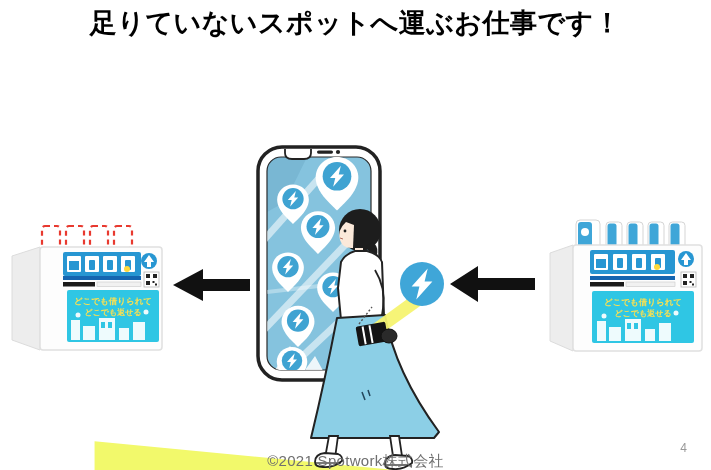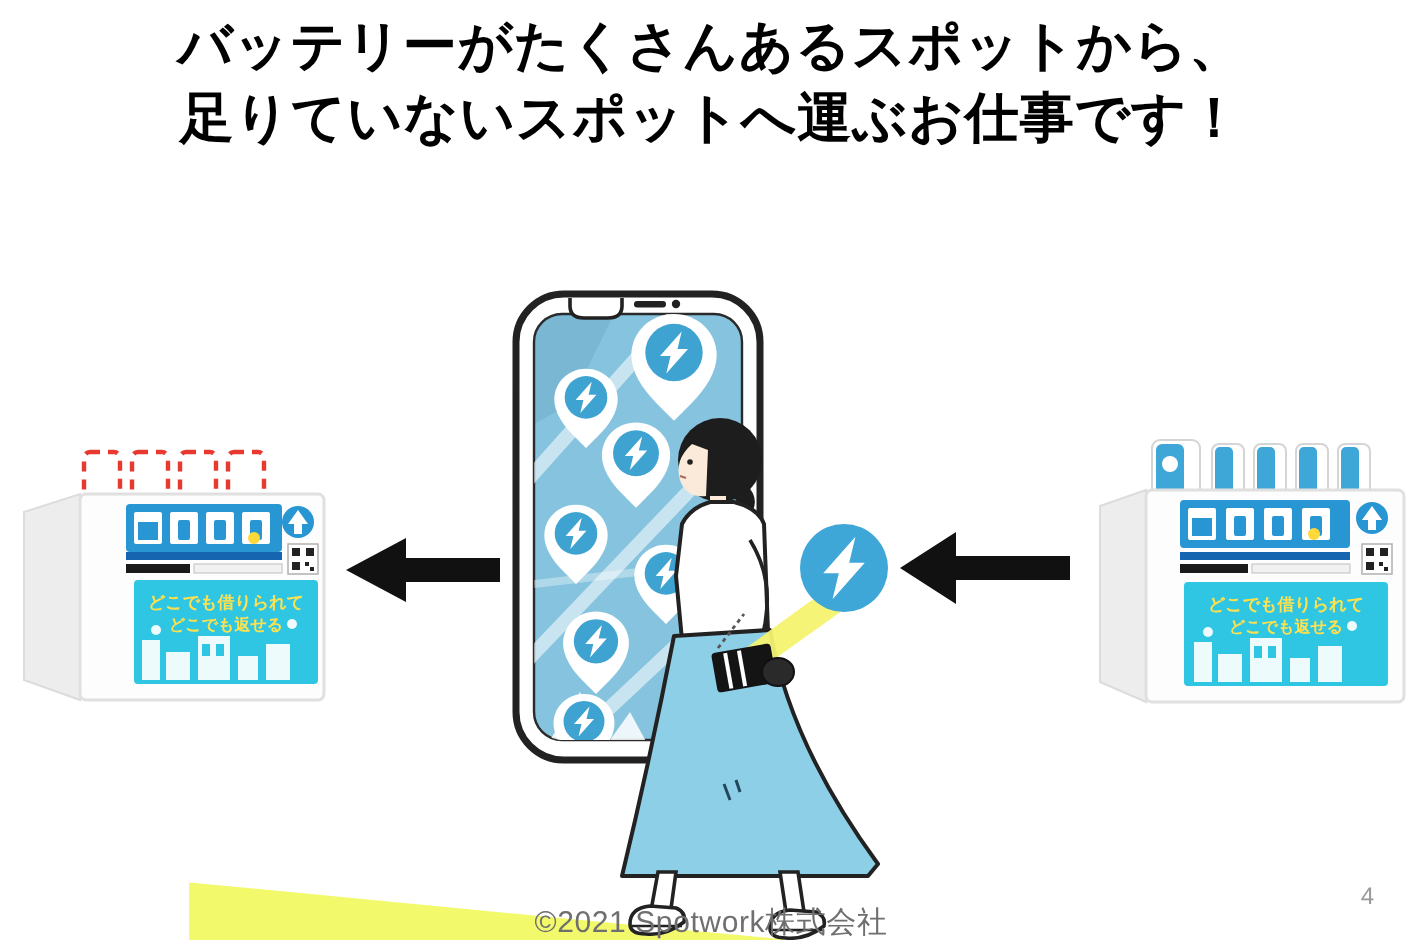--- a/index.html
+++ b/index.html
@@ -40,21 +40,20 @@
     font-family:"Liberation Sans","DejaVu Sans",sans-serif;
     font-weight:bold; fill:var(--poster-yellow);
   }
 </style>
 </head>
 <body>
 
 <div class="slide">
 
   <div class="title">
-    <div>バッテリーがたくさんあるスポットから、</div>
     <div>足りていないスポットへ運ぶお仕事です！</div>
   </div>
 
   <div class="wedge"></div>
 
   <svg class="illus" style="left:8px;top:212px" width="160" height="140" viewBox="0 0 160 140">
 
     <g fill="none" stroke="var(--alert-red)" stroke-width="2.2" stroke-dasharray="5 4">
       <rect x="34" y="14" width="18" height="22" rx="3"></rect>
       <rect x="58" y="14" width="18" height="22" rx="3"></rect>

